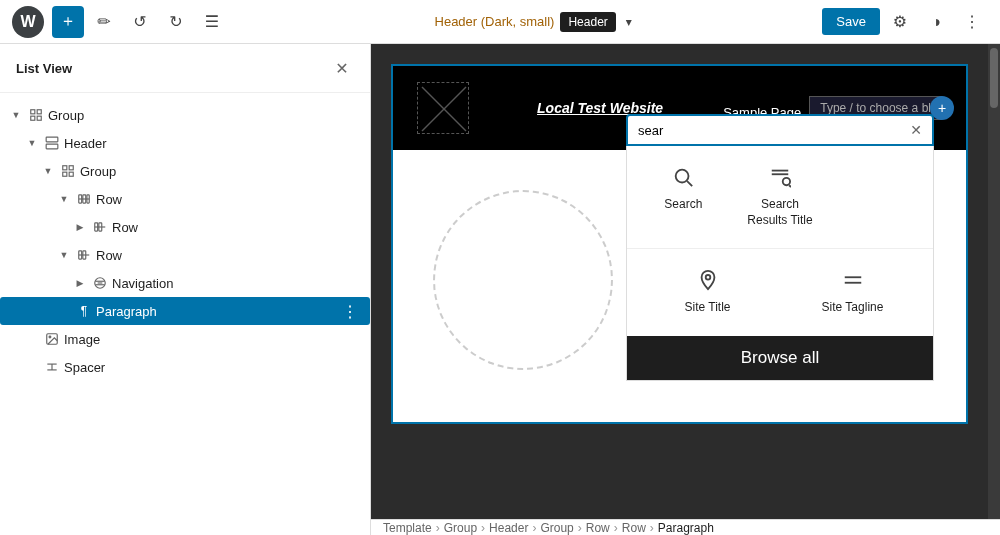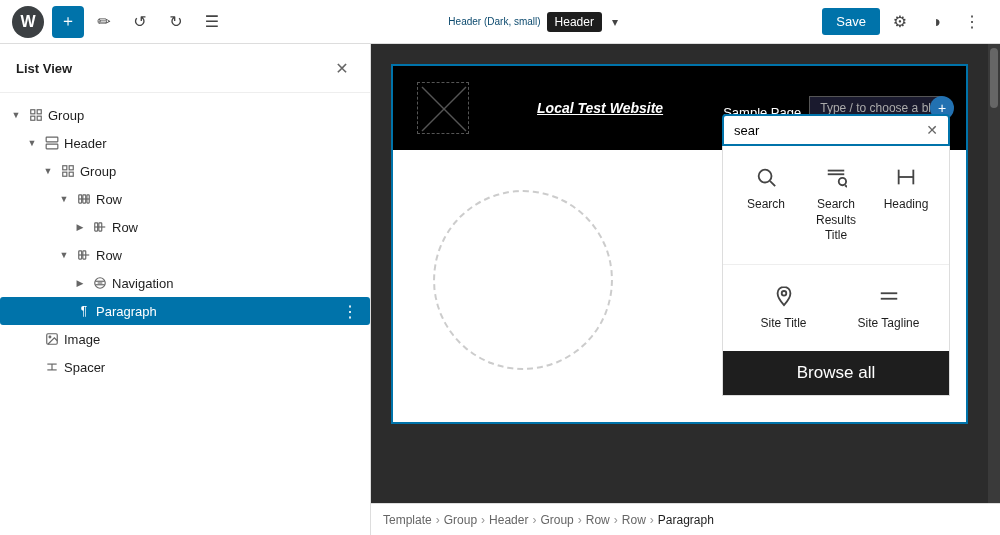--- a/index.html
+++ b/index.html
@@ -40,22 +40,22 @@
       color: white;
     }
     .top-bar .center-area {
       flex: 1;
       display: flex;
       align-items: center;
       justify-content: center;
       gap: 6px;
     }
     .template-label {
-      color: #0c4a6e;
-      font-size: 10px;
+      color: #a16207;
+      font-size: 13px;
       margin-left: 20px;
     }
     .template-pill {
       background: #1e1e1e;
       color: white;
       padding: 3px 8px;
       border-radius: 3px;
       font-size: 12px;
       font-weight: 500;
     }
@@ -162,21 +162,21 @@
       font-size: 16px; color: white;
       padding: 0 4px;
       opacity: 0;
     }
     .tree-item.selected .tree-options-btn { opacity: 1; }
 
     
     .bottom-bar {
       background: #fff;
       border-top: 1px solid #ddd;
-      height: 32px;
+      height: 16px;
       display: flex;
       align-items: center;
       padding: 0 12px;
       gap: 4px;
       font-size: 12px;
       color: #666;
       flex-shrink: 0;
     }
     .breadcrumb-sep { color: #999; }
     .breadcrumb-item { cursor: pointer; }
@@ -245,22 +245,22 @@
       border-radius: 50%;
       font-size: 16px;
       cursor: pointer;
       display: flex; align-items: center; justify-content: center;
     }
 
     
     .block-search-container {
       position: absolute;
       top: 48px;
-      right: 16px;
-      width: 228px;
+      right: 32px;
+      width: 308px;
       z-index: 50;
     }
     .block-search-input-wrap {
       background: white;
       border: 2px solid #0073aa;
       border-radius: 4px 4px 0 0;
       display: flex;
       align-items: center;
       padding: 6px 10px;
     }
@@ -559,30 +559,20 @@
                         <svg width="22" height="22" viewBox="0 0 24 24" fill="none" stroke="#444" stroke-width="2">
                             <line x1="3" y1="5" x2="21" y2="5"></line>
                             <line x1="3" y1="9" x2="21" y2="9"></line>
                             <circle cx="19" cy="17" r="4"></circle>
                             <line x1="22" y1="21" x2="24" y2="23"></line>
                           </svg>
                       </span>
                       <span class="block-name">Search Results Title</span>
                     </div>
 
-                    <div class="block-item">
-                      <span class="block-icon">
-                        <svg width="22" height="22" viewBox="0 0 24 24" fill="none" stroke="#444" stroke-width="2">
-                            <line x1="4" y1="4" x2="4" y2="20"></line>
-                            <line x1="20" y1="4" x2="20" y2="20"></line>
-                            <line x1="4" y1="12" x2="20" y2="12"></line>
-                          </svg>
-                      </span>
-                      <span class="block-name">Heading</span>
-                    </div>
                   </div>
 
                   <hr class="block-divider">
 
                   <div class="block-grid-2">
 
                     <div class="block-item">
                       <span class="block-icon">
                         <svg width="22" height="22" viewBox="0 0 24 24" fill="none" stroke="#444" stroke-width="2">
                             <path d="M12 2C8.13 2 5 5.13 5 9c0 5.25 7 13 7 13s7-7.75 7-13c0-3.87-3.13-7-7-7z"></path>

